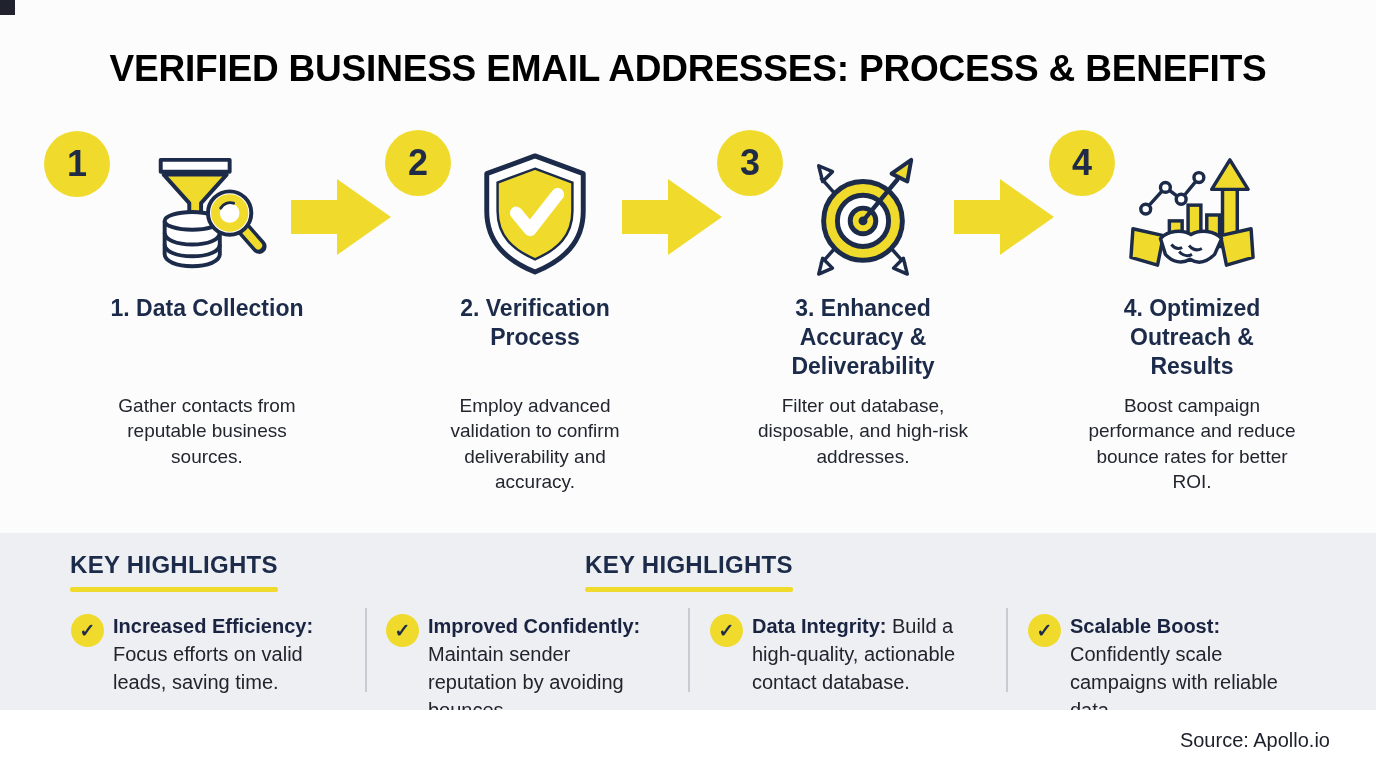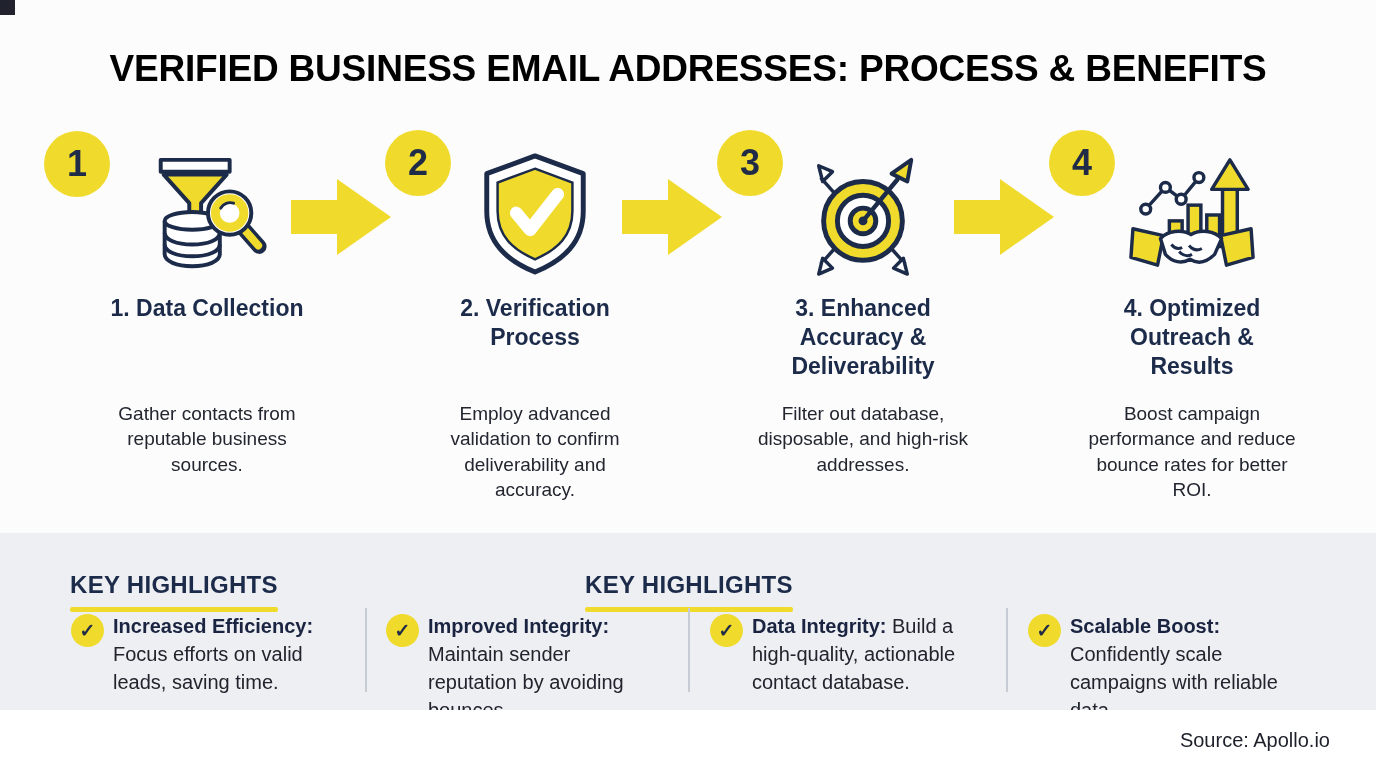--- a/index.html
+++ b/index.html
@@ -28,26 +28,26 @@
     border-left:54px solid #f0db2d;
   }
   
   .step{position:absolute;top:148px;width:270px;text-align:center;}
   .step-icon{height:132px;display:flex;align-items:center;justify-content:center;}
   .step-title{
     margin:14px auto 0;width:200px;height:95px;
     font-size:23px;line-height:1.26;font-weight:bold;color:#1c2b49;
   }
   .step-desc{
-    margin:12px auto;width:215px;
+    margin:4px auto;width:215px;
     font-size:19px;line-height:1.34;color:#23262f;
   }
   
   .band{position:absolute;left:0;top:533px;width:1376px;height:177px;background:#edeff3;}
-  .kh-heading{position:absolute;top:551px;font-size:24px;font-weight:bold;color:#1c2b49;letter-spacing:0.3px;margin-top:20px;}
+  .kh-heading{position:absolute;top:551px;font-size:24px;font-weight:bold;color:#1c2b49;letter-spacing:0.3px;}
   .kh-underline{display:block;height:5px;background:#f0db2d;margin-top:8px;border-radius:2px;}
   .check-circle{
     position:absolute;width:33px;height:33px;border-radius:50%;background:#f0db2d;
     display:flex;align-items:center;justify-content:center;
     color:#1f2b47;font-size:19px;font-weight:bold;
   }
   .kh-item{position:absolute;top:612px;font-size:20px;line-height:1.4;color:#21242d;}
   .kh-item .lbl{font-weight:bold;color:#1a2340;}
   .v-divider{position:absolute;top:608px;width:2px;height:84px;background:#c7cbd4;}
   
@@ -174,21 +174,21 @@
 <div class="check-circle" style="left:71px;top:614px;">✓</div>
 <div class="kh-item" style="left:113px;width:220px;">
   <span class="lbl">Increased Efficiency:</span>
   <span>Focus efforts on valid leads, saving time.</span>
 </div>
 
 <div class="v-divider" style="left:365px;"></div>
 
 <div class="check-circle" style="left:386px;top:614px;">✓</div>
 <div class="kh-item" style="left:428px;width:235px;">
-  <span class="lbl">Improved Integrity:</span>
+  <span class="lbl">Improved Confidently:</span>
   <span>Maintain sender reputation by avoiding bounces.</span>
 </div>
 
 <div class="v-divider" style="left:688px;"></div>
 
 <div class="check-circle" style="left:710px;top:614px;">✓</div>
 <div class="kh-item" style="left:752px;width:222px;">
   <span class="lbl">Data Integrity:</span>
   <span>Build a high-quality, actionable contact database.</span>
 </div>

